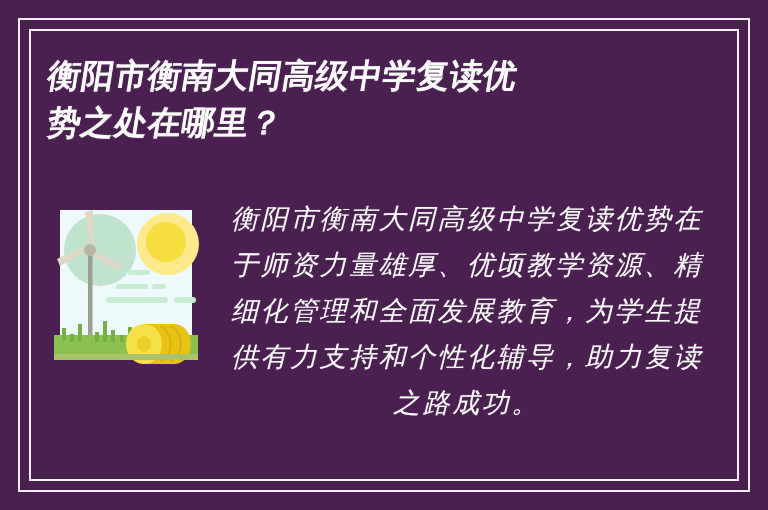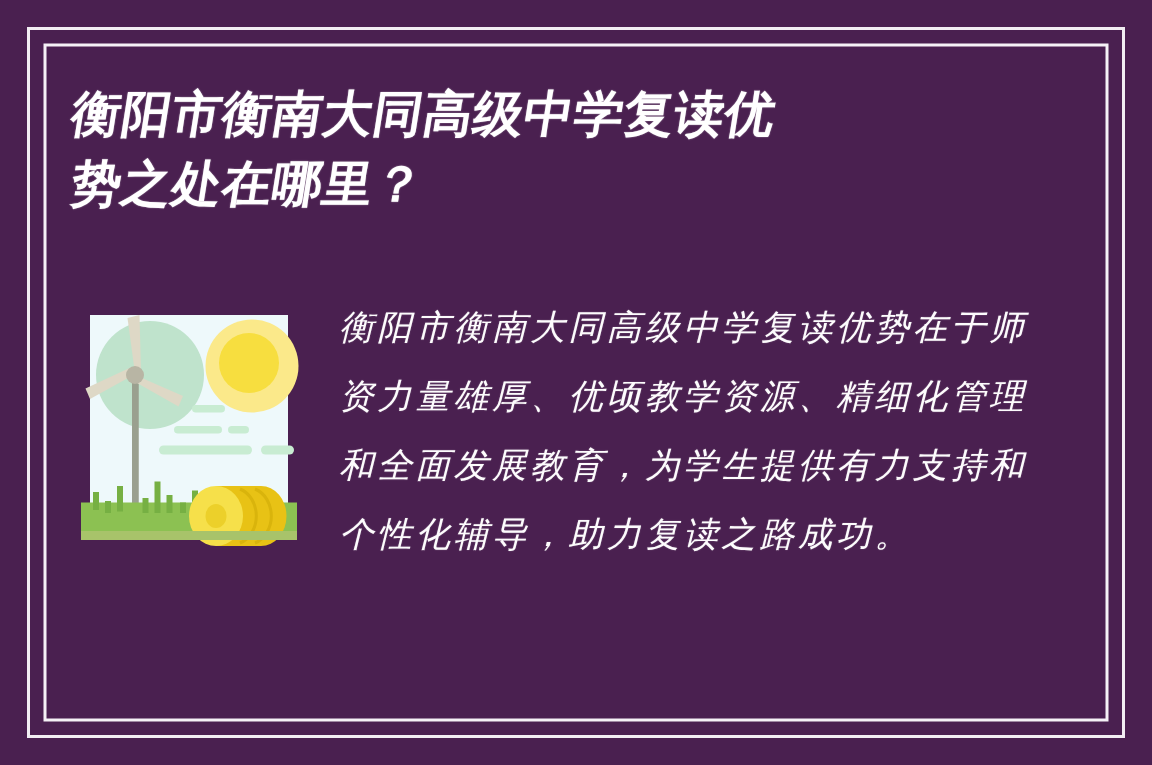--- a/index.html
+++ b/index.html
@@ -81,27 +81,28 @@
     flex: 0 0 auto;
     margin-top: 6px;
   }
   .illo-svg { display:block; width:156px; height:168px; }
 
   
   .body-copy {
     margin-left: 22px;
     flex: 1 1 auto;
     color: #fdfcfd;
-    font-size: 23px;
+    font-size: 27px;
     line-height: 46px;
     letter-spacing: 2.5px;
     font-family: "DejaVu Serif", "Liberation Serif", serif;
     font-style: italic;
     font-weight: 500;
     text-shadow: 0 0 1px rgba(255,255,255,0.35);
+    text-align: center;
   }
   .body-copy p { margin: 0; }
 </style>
 </head>
 <body>
 
 <div id="poster">
 
   <div class="frame-outer"></div>
   <div class="frame-inner"></div>

